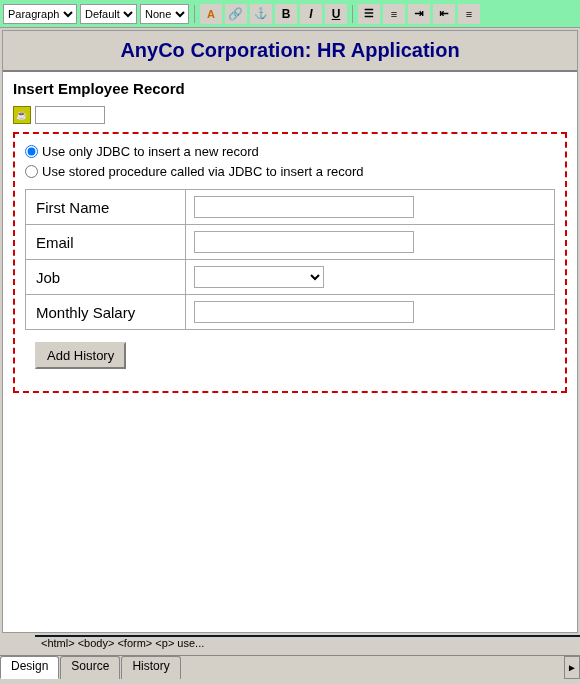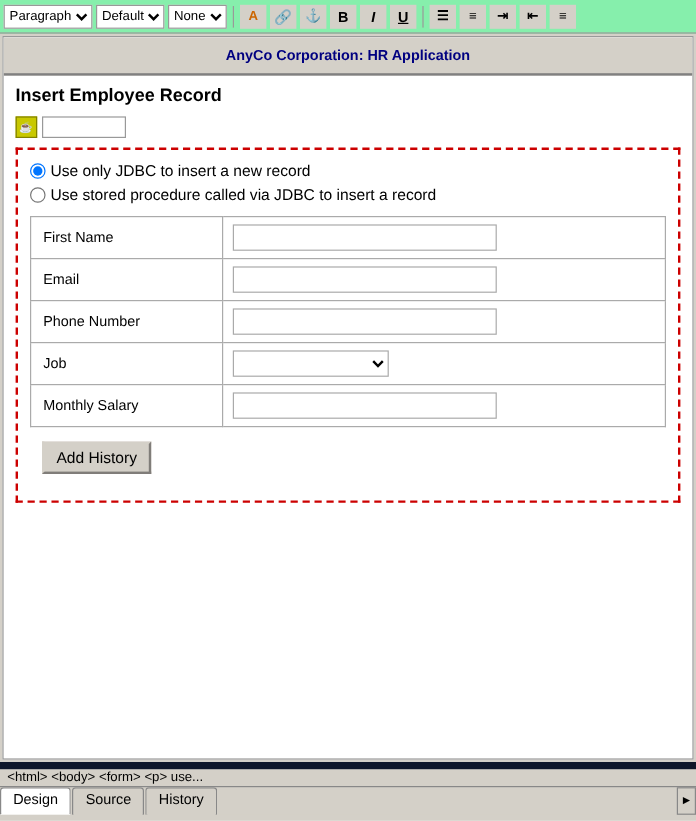--- a/index.html
+++ b/index.html
@@ -54,21 +54,21 @@
       border: 1px solid #999;
       height: calc(684px - 32px - 46px - 3px);
       overflow: auto;
     }
 
     
     .app-header {
       background: #d4d0c8;
       text-align: center;
       padding: 8px;
-      font-size: 12px;
+      font-size: 20px;
       font-weight: bold;
       color: #000080;
       border-bottom: 2px solid #808080;
     }
 
     
     .page-title {
       font-size: 15px;
       font-weight: bold;
       padding: 8px 10px 5px 10px;
@@ -130,21 +130,21 @@
       border: 1px solid #aaa;
       background: white;
       margin-top: 6px;
     }
     .form-table td {
       border: 1px solid #aaa;
       padding: 8px 10px;
     }
     .form-table .label-cell {
       width: 160px;
-      font-size: 12px;
+      font-size: 15px;
       color: #000;
     }
     .form-table .input-cell {
       padding: 6px 8px;
     }
     .form-input {
       width: 220px;
       height: 22px;
       border: 1px solid #aaa;
       font-size: 12px;
@@ -166,27 +166,27 @@
       background: #d4d0c8;
       border: 2px outset #d4d0c8;
       padding: 4px 10px;
       font-size: 13px;
       cursor: pointer;
     }
 
     
     .status-bar {
       background: #d4d0c8;
-      border-top: 6px solid #0f172a;
+      border-top: 2px solid #0f172a;
       height: 20px;
       display: flex;
-      align-items: center;
       padding: 0 6px;
       font-size: 11px;
       color: #000;
+      margin-left: 35px;
     }
 
     
     .bottom-tabs {
       background: #d4d0c8;
       border-top: 1px solid #888;
       height: 24px;
       display: flex;
       align-items: stretch;
     }
@@ -287,26 +287,20 @@
     <table class="form-table">
       <tbody>
         <tr>
           <td class="label-cell">First Name</td>
           <td class="input-cell">
             <input type="text" class="form-input" style="">
           </td>
         </tr>
         <tr>
           <td class="label-cell">Email</td>
-          <td class="input-cell">
-            <input type="text" class="form-input" style="">
-          </td>
-        </tr>
-        <tr>
-          <td class="label-cell">Phone Number</td>
           <td class="input-cell">
             <input type="text" class="form-input" style="">
           </td>
         </tr>
         <tr>
           <td class="label-cell">Job</td>
           <td class="input-cell">
             <select class="form-select">
               <option value=""></option>
             </select>

